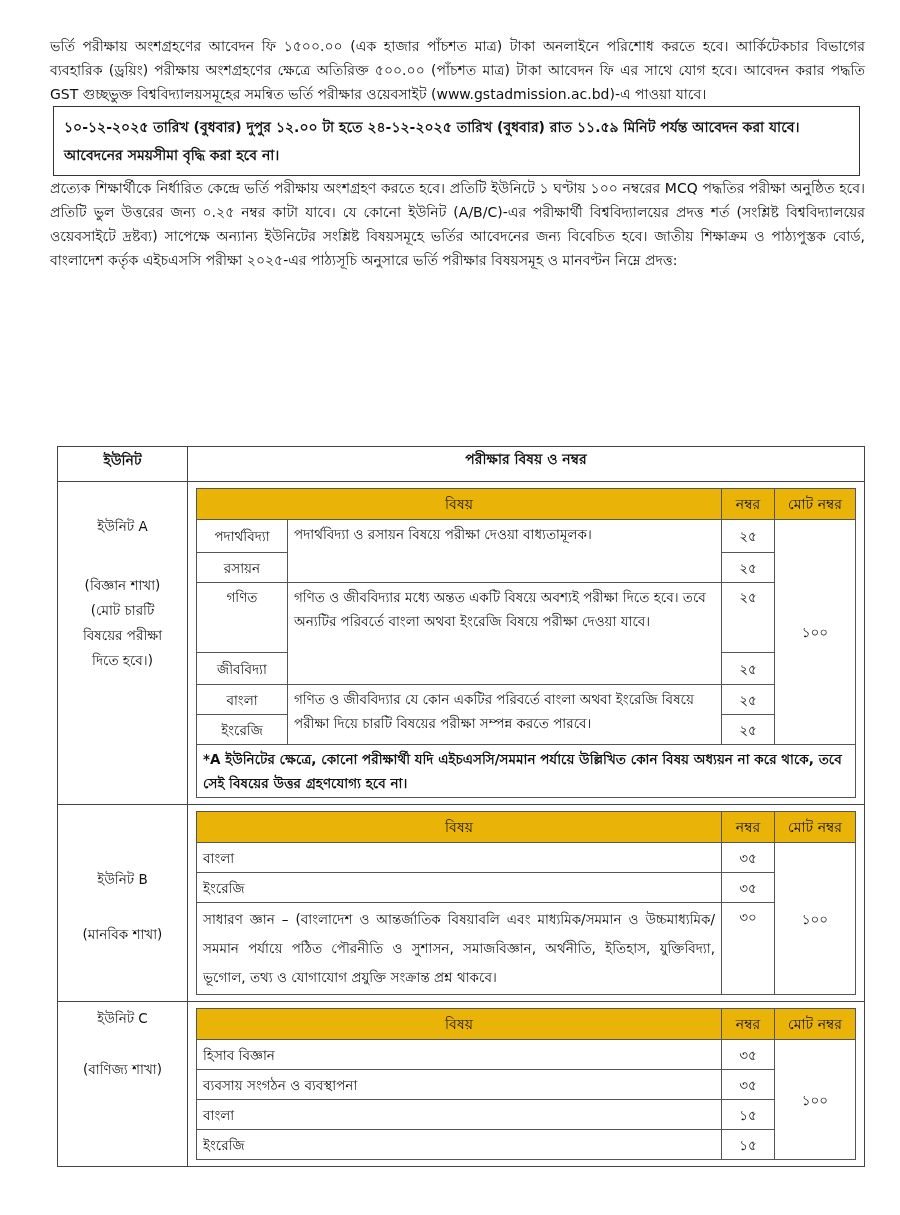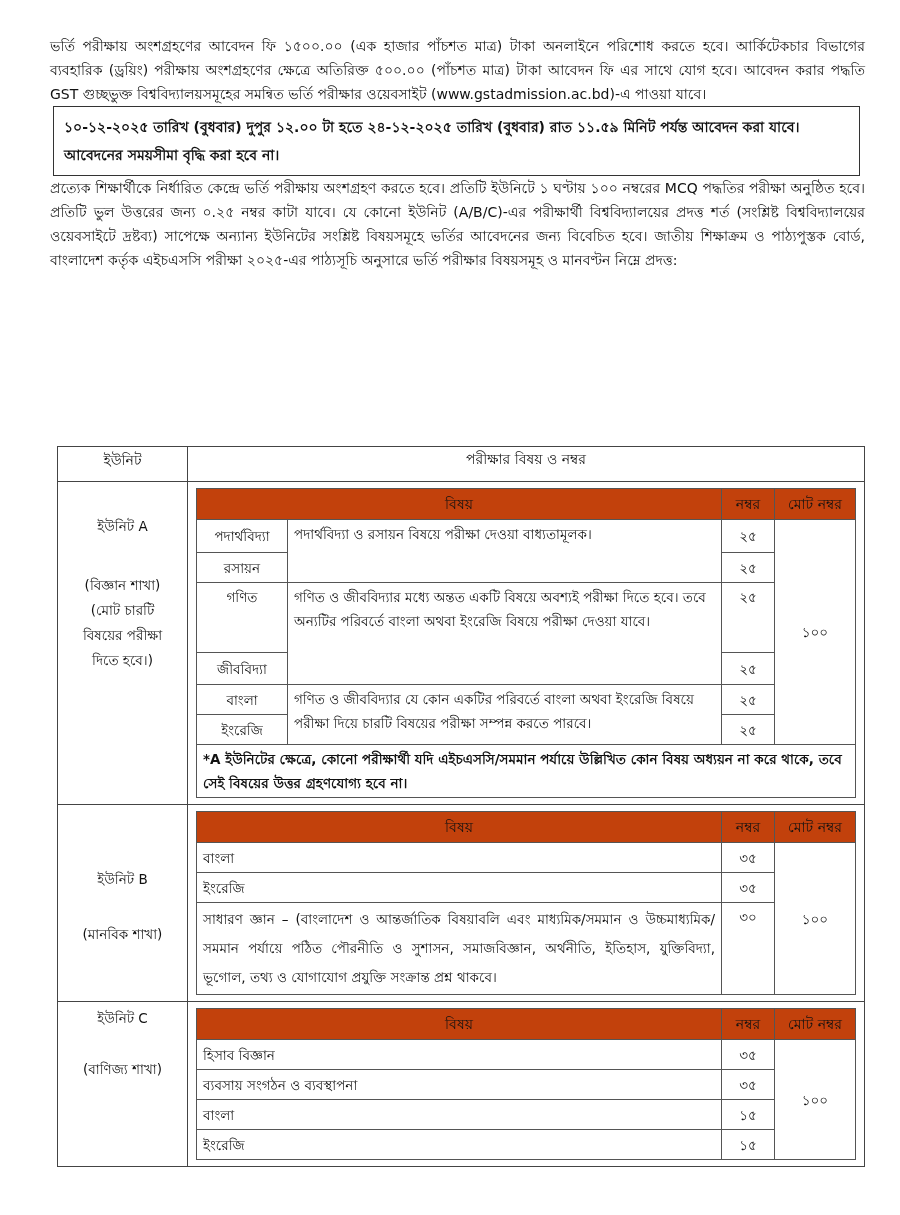--- a/index.html
+++ b/index.html
@@ -18,26 +18,26 @@
   .sec3 { margin-top: 20px; }
 
   table { border-collapse: collapse; }
   .outer {
     position: absolute; left: 57px; top: 446px; width: 808px;
     border: 1.5px solid #444;
   }
   .outer > tbody > tr > td, .outer > thead > tr > th {
     border: 1.5px solid #444; vertical-align: top;
   }
-  .outer th { font-weight: normal; font-size: 14px; height: 32px; vertical-align: middle; }
+  .outer th { font-weight: bold; font-size: 14px; height: 32px; vertical-align: middle; }
   .unit-col { width: 127px; text-align: center; font-size: 13.5px; line-height: 25px; }
   .inner-wrap { padding: 6px 8px 6px 8px; }
   .inner { width: 100%; border: 1.5px solid #444; font-size: 13.5px; }
   .inner td, .inner th { border: 1.2px solid #555; padding: 2px 6px; line-height: 24px; }
-  .inner .hd { background: #c2410c; font-weight: normal; text-align: center; height: 26px; }
+  .inner .hd { background: #eab308; font-weight: normal; text-align: center; height: 26px; }
   .c { text-align: center; }
   .m { vertical-align: middle; }
   .t { vertical-align: top; }
   .note { font-weight: bold; line-height: 29px; padding: 2px 8px; }
 </style>
 </head>
 <body>
 
 <div class="page">
   <p class="para">ভর্তি পরীক্ষায় অংশগ্রহণের আবেদন ফি ১৫০০.০০ (এক হাজার পাঁচশত মাত্র) টাকা অনলাইনে পরিশোধ করতে হবে। আর্কিটেকচার বিভাগের ব্যবহারিক (ড্রয়িং) পরীক্ষায় অংশগ্রহণের ক্ষেত্রে অতিরিক্ত ৫০০.০০ (পাঁচশত মাত্র) টাকা আবেদন ফি এর সাথে যোগ হবে। আবেদন করার পদ্ধতি GST গুচ্ছভুক্ত বিশ্ববিদ্যালয়সমূহের সমন্বিত ভর্তি পরীক্ষার ওয়েবসাইট (www.gstadmission.ac.bd)-এ পাওয়া যাবে।</p>

